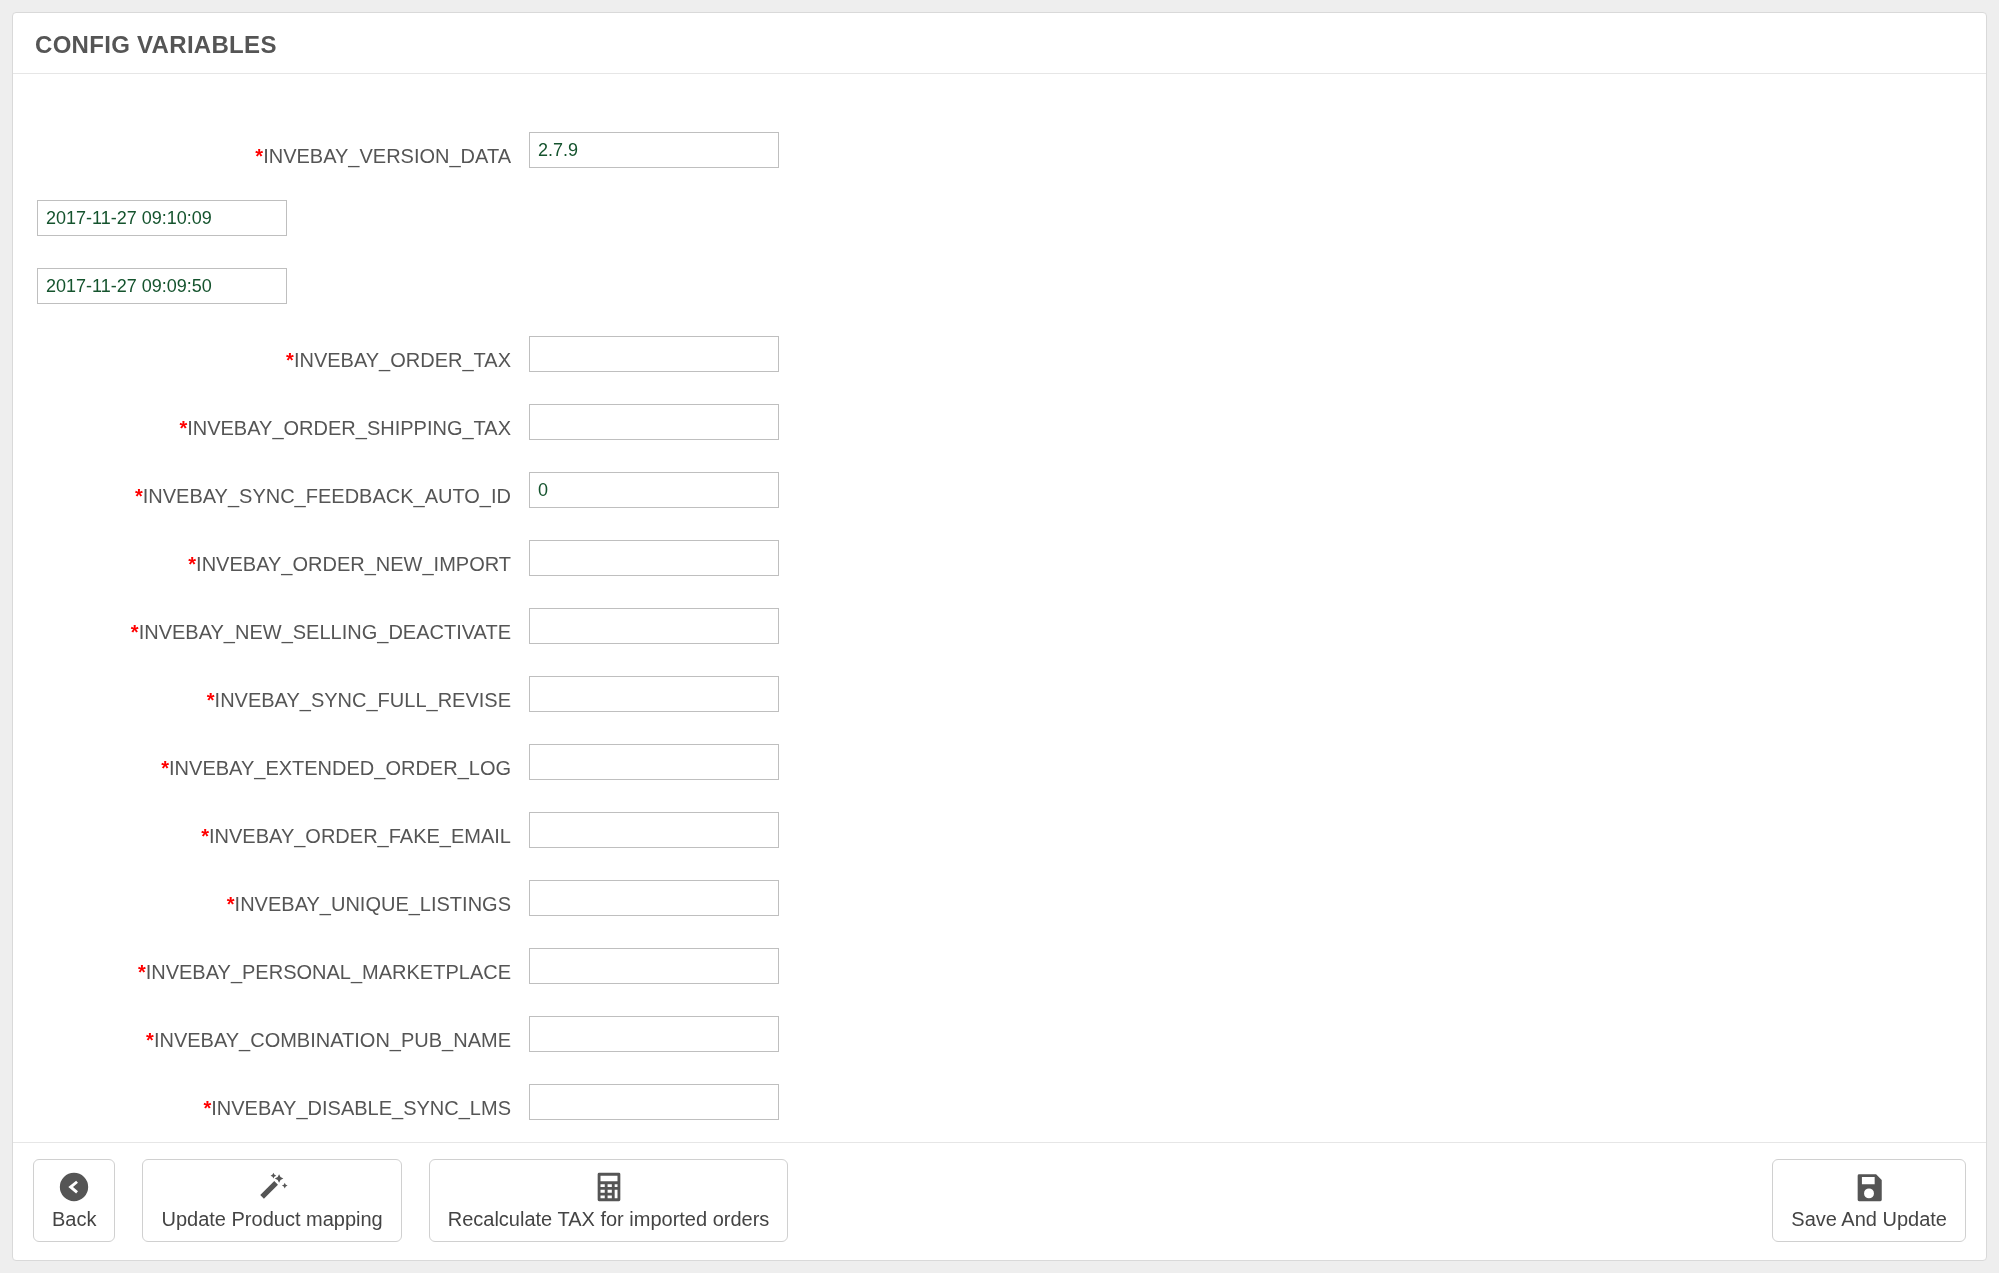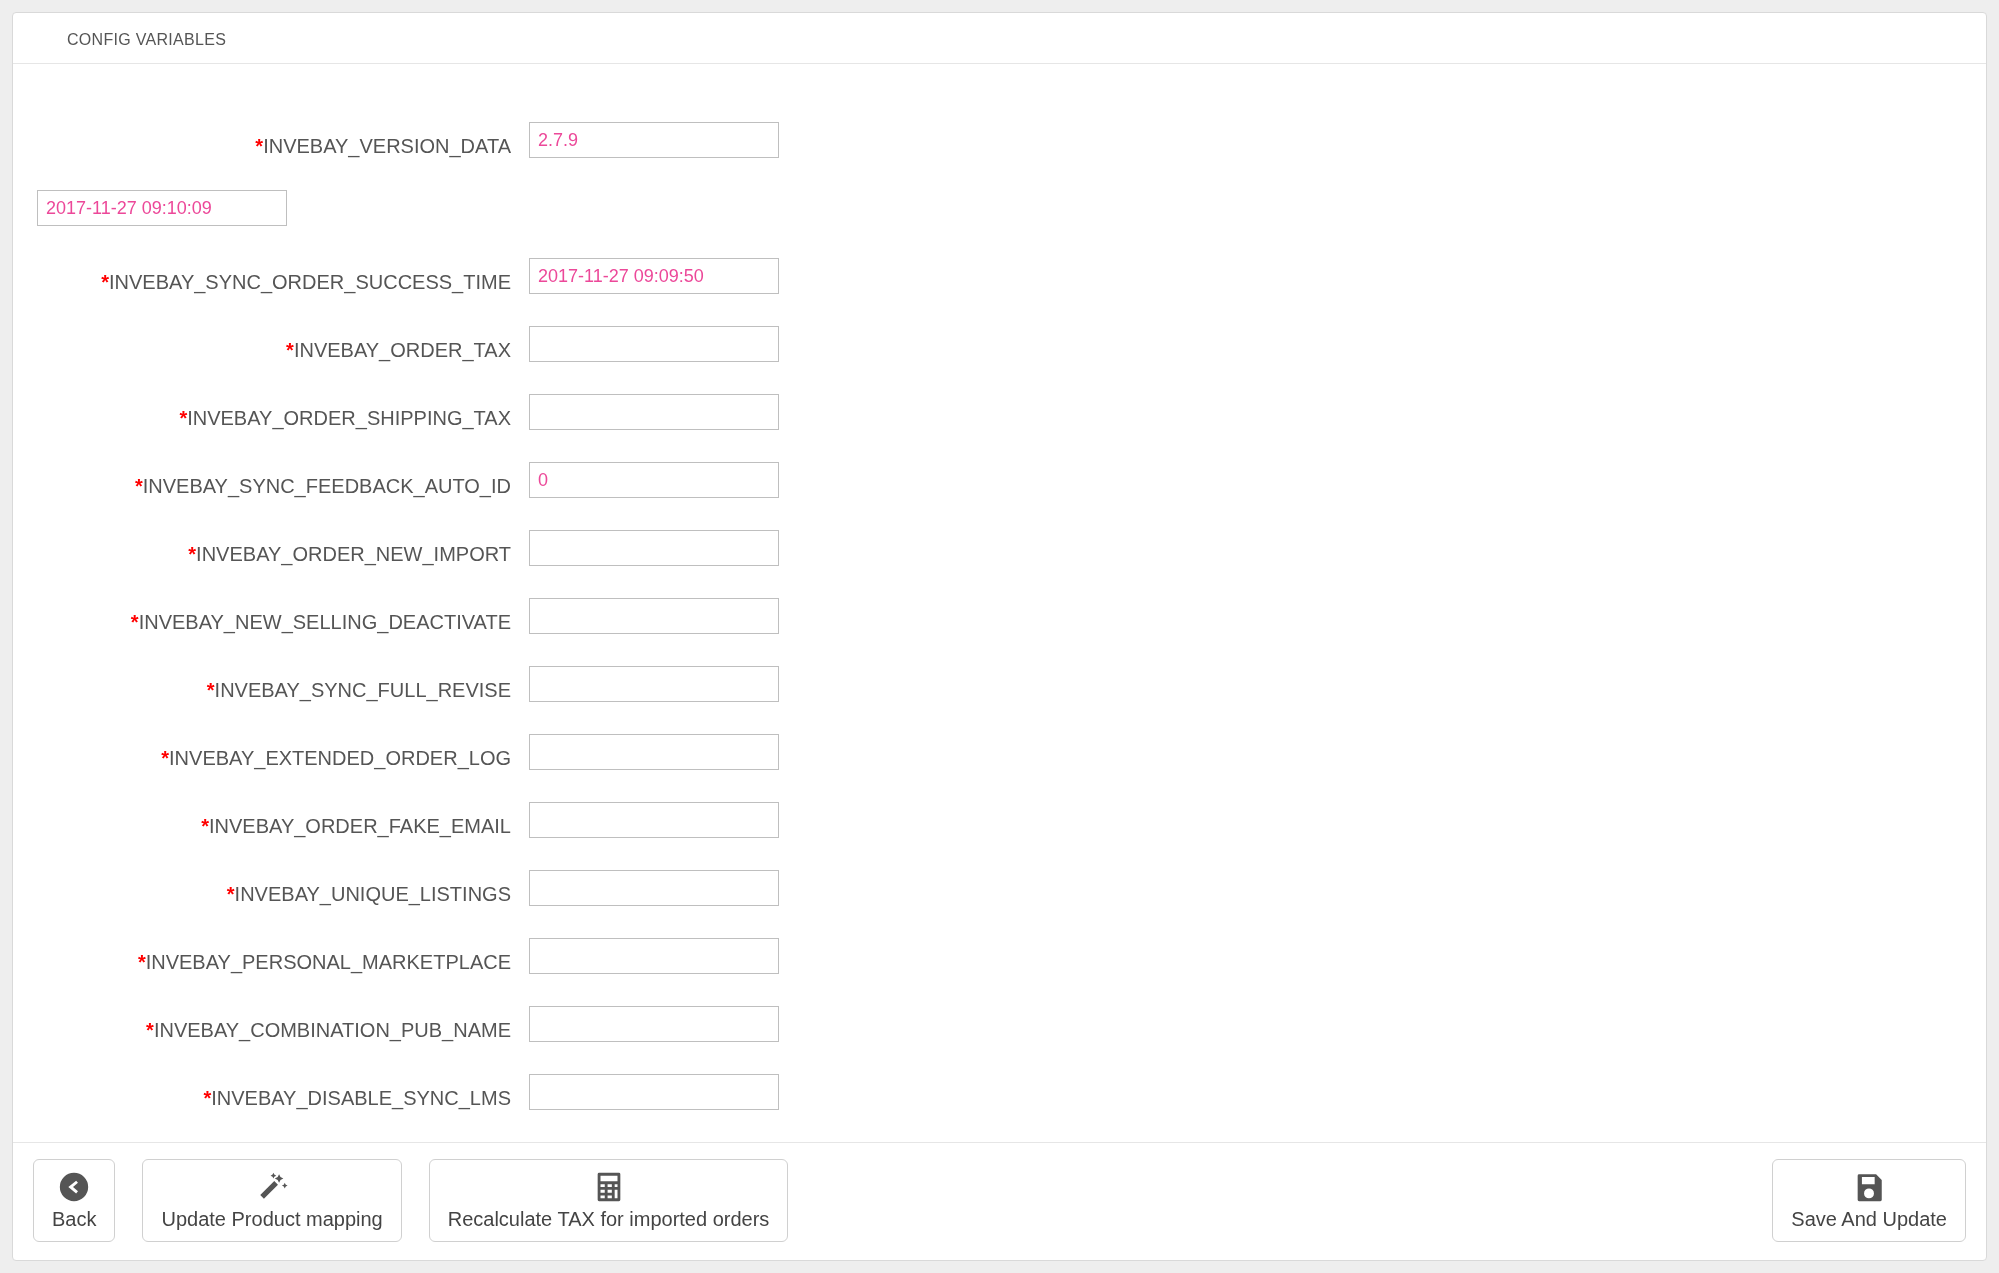--- a/index.html
+++ b/index.html
@@ -23,25 +23,24 @@
     height: 100%;
     position: relative;
     display: flex;
     flex-direction: column;
   }
   .panel-header {
     padding: 18px 22px 14px 22px;
     border-bottom: 1px solid #e6e6e6;
   }
   .panel-title {
-    font-size: 16px;
-    font-weight: 400;
+    font-size: 24px;
+    font-weight: 700;
     letter-spacing: .3px;
     color: #555;
-    margin-left: 32px;
   }
   .panel-body {
     padding: 26px 24px 12px 24px;
     flex: 1;
     overflow: hidden;
   }
   .form-row {
     display: flex;
     align-items: flex-end;
     height: 68px;
@@ -57,21 +56,21 @@
   .req { color: #ff0000; font-weight: 600; }
   .input-cell {
     flex: 0 0 auto;
   }
   .textbox {
     width: 250px;
     height: 36px;
     border: 1px solid #bfbfbf;
     font-size: 18px;
     padding: 2px 8px;
-    color: #ec4899;
+    color: #14532d;
     background: #fff;
   }
   .panel-footer {
     border-top: 1px solid #e6e6e6;
     padding: 16px 20px 18px 20px;
     display: flex;
     align-items: stretch;
     gap: 27px;
   }
   .btn {
@@ -111,21 +110,20 @@
     <div class="panel-body" id="form-body">
 
     <div class="form-row">
           <div class="label-cell"><span class="req">*</span><span>INVEBAY_VERSION_DATA</span></div>
           <div class="input-cell"><input type="text" class="textbox" value="2.7.9" style=""></div>
         </div>
         <div class="form-row">
           <div class="input-cell"><input type="text" class="textbox" value="2017-11-27 09:10:09" style=""></div>
         </div>
         <div class="form-row">
-          <div class="label-cell"><span class="req">*</span><span>INVEBAY_SYNC_ORDER_SUCCESS_TIME</span></div>
           <div class="input-cell"><input type="text" class="textbox" value="2017-11-27 09:09:50" style=""></div>
         </div>
         <div class="form-row">
           <div class="label-cell"><span class="req">*</span><span>INVEBAY_ORDER_TAX</span></div>
           <div class="input-cell"><input type="text" class="textbox" value="" style=""></div>
         </div>
         <div class="form-row">
           <div class="label-cell"><span class="req">*</span><span>INVEBAY_ORDER_SHIPPING_TAX</span></div>
           <div class="input-cell"><input type="text" class="textbox" value="" style=""></div>
         </div>

